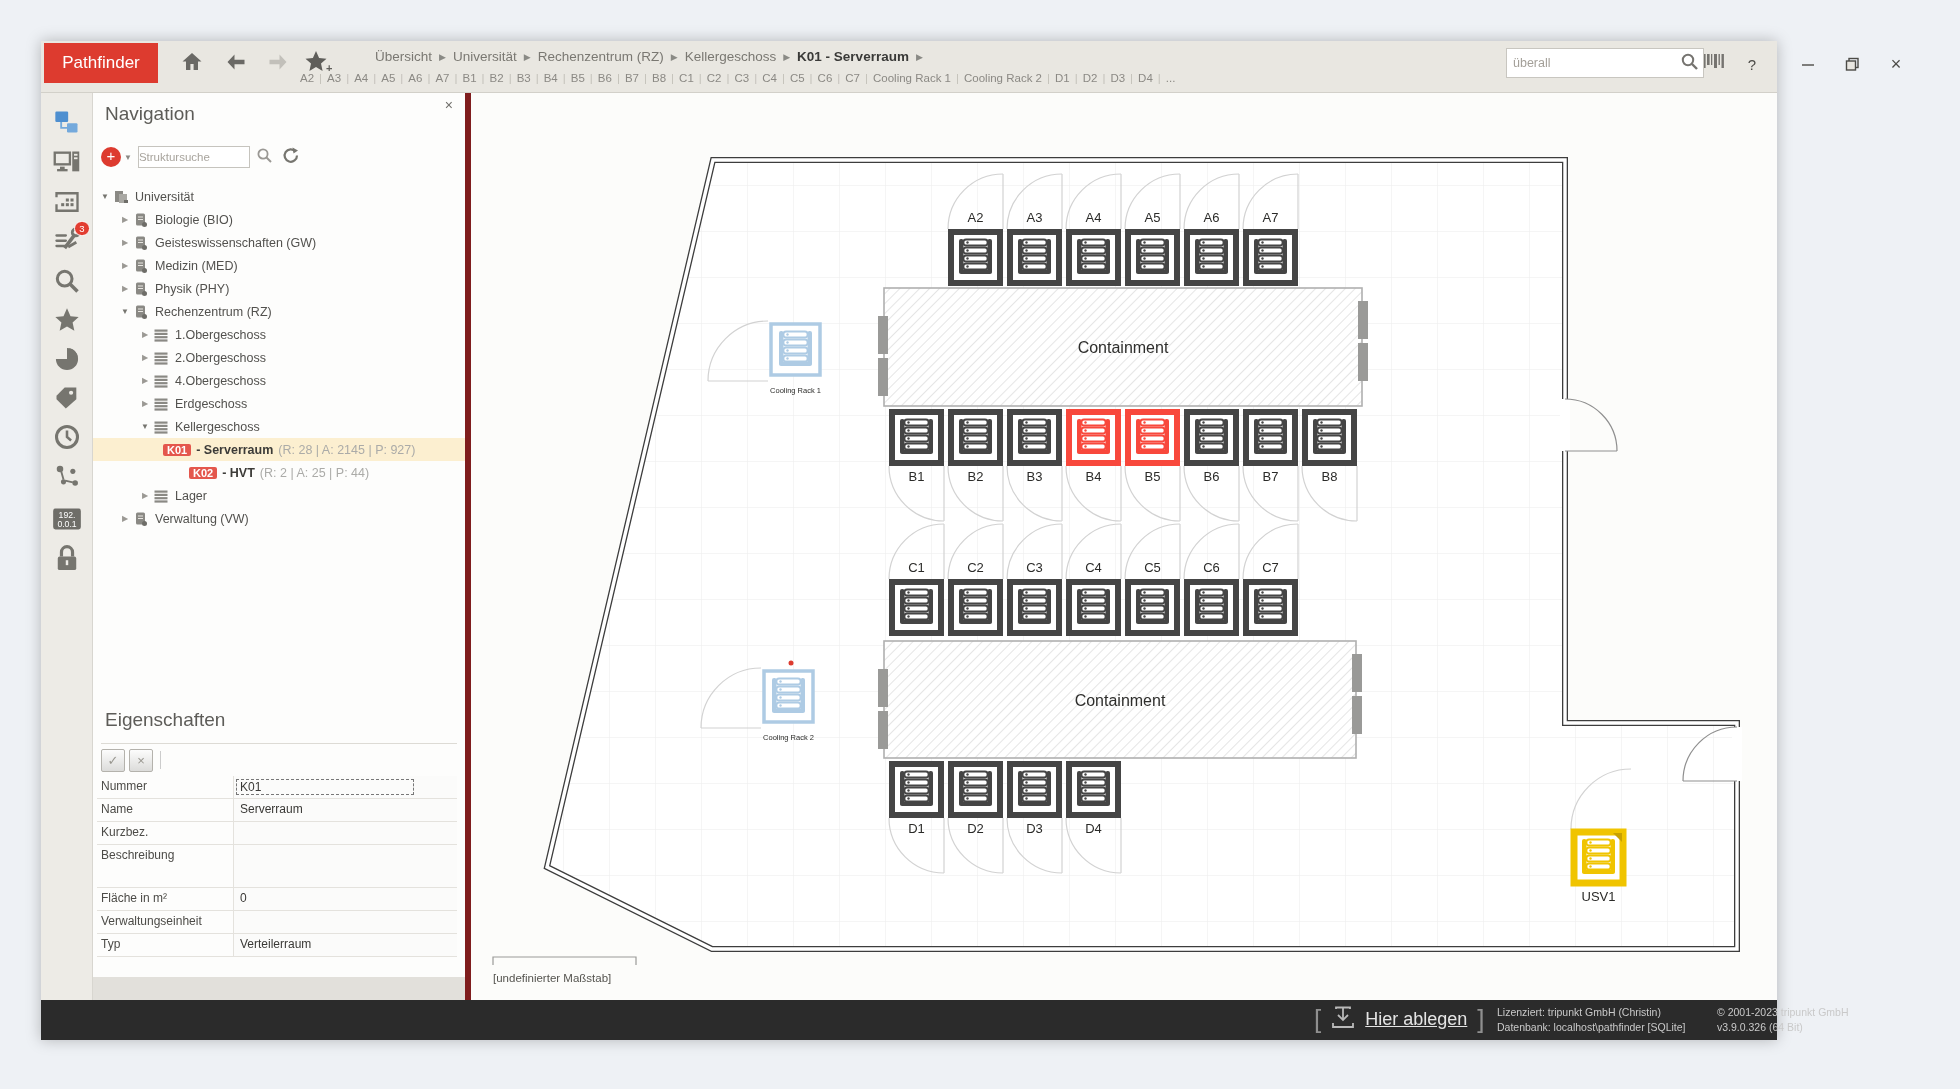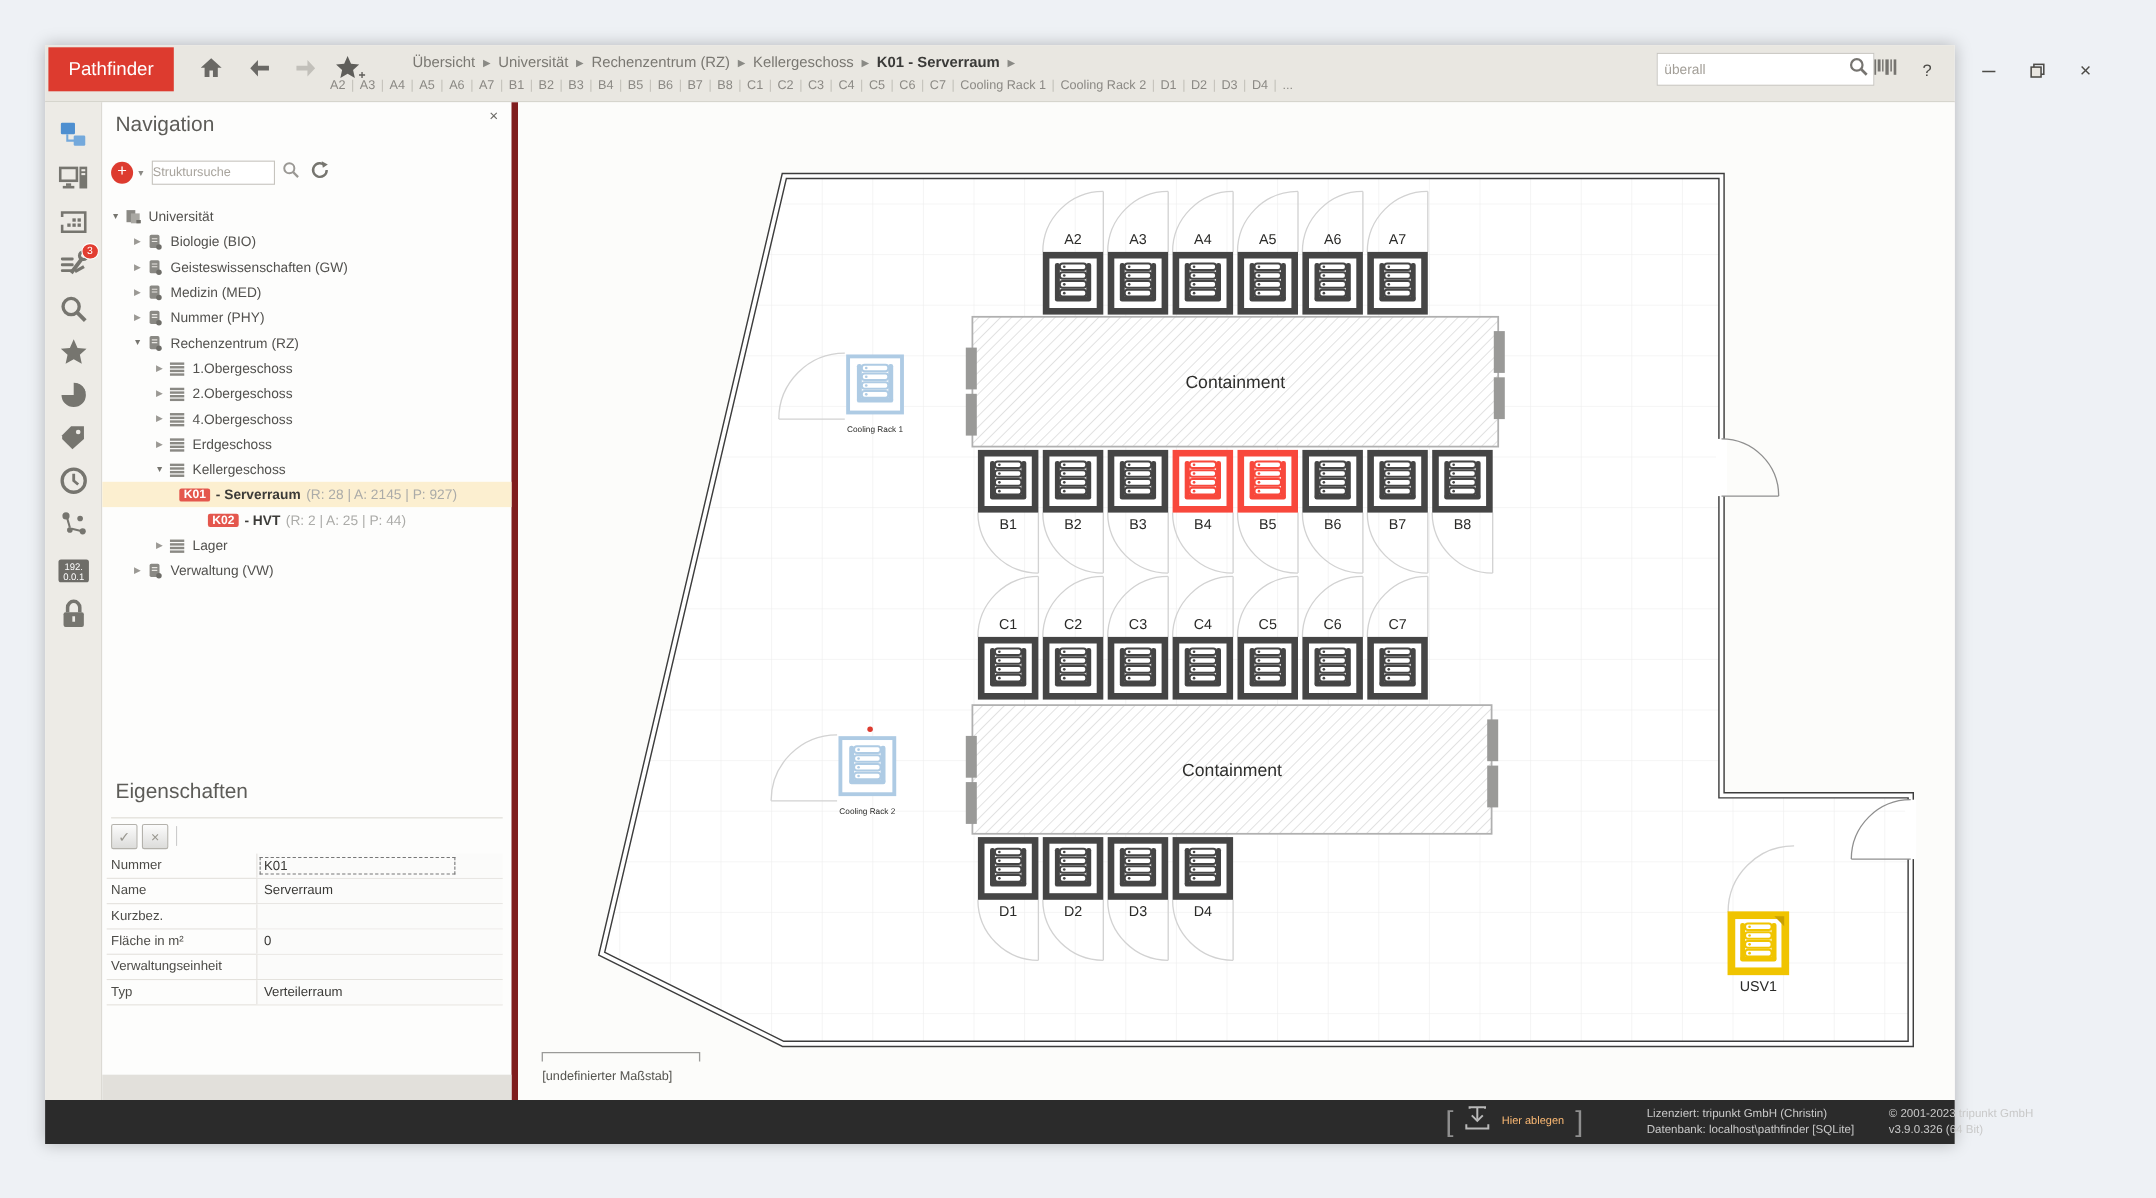--- a/index.html
+++ b/index.html
@@ -55,21 +55,21 @@
   
   #canvas{flex:1;height:100%;position:relative;background:#fcfcfa;overflow:hidden;}
   #floorplan{position:absolute;left:0;top:0;}
   #zoomctl{position:absolute;left:1388px;top:740px;width:36px;display:flex;flex-direction:column;gap:7px;}
   .zbtn{width:34px;height:32px;display:flex;align-items:center;justify-content:center;cursor:pointer;}
   
   #statusbar{position:absolute;left:0;top:959px;width:100%;height:40px;background:#2b2b2b;color:#cfcfcf;}
   #dropzone{position:absolute;left:1273px;top:4px;display:flex;align-items:center;cursor:pointer;}
   #dropzone .brk{font-size:26px;color:#8f8f8f;font-weight:100;}
   #dropzone .dz-icon{margin:0 8px;}
-  #dropzone .dz-label{font-size:10px;color:#fdba74;margin-right:10px;}
+  #dropzone .dz-label{font-size:18px;color:#e5e5e5;margin-right:10px;text-decoration:underline;}
   .sb-col{position:absolute;top:5px;font-size:10.5px;line-height:15px;color:#c9c9c9;white-space:nowrap;}
   #sb-license{left:1456px;}
   #sb-version{left:1676px;}
 </style>
 </head>
 <body>
 
 <div id="window">
 
   <div id="titlebar">
@@ -305,21 +305,21 @@
             <span class="ticon">
               <svg width="16" height="16" viewBox="0 0 16 16">
                 <rect x="3" y="1.5" width="9" height="12" rx="1.5" fill="#8a8984"></rect>
                 <g stroke="#e8e6e1" stroke-width="1">
                   <line x1="5" y1="5" x2="10" y2="5"></line>
                   <line x1="5" y1="7.5" x2="10" y2="7.5"></line>
                 </g>
                 <circle cx="11.5" cy="12.5" r="2.5" fill="#6e6d68"></circle>
               </svg>
             </span>
-            <span class="tlabel ">Nummer (PHY)</span>
+            <span class="tlabel ">Physik (PHY)</span>
           </div>
           <div class="trow" style="padding-left:26px">
             <span class="tarrow exp">▼</span>
             <span class="ticon">
               <svg width="16" height="16" viewBox="0 0 16 16">
                 <rect x="3" y="1.5" width="9" height="12" rx="1.5" fill="#8a8984"></rect>
                 <g stroke="#e8e6e1" stroke-width="1">
                   <line x1="5" y1="5" x2="10" y2="5"></line>
                   <line x1="5" y1="7.5" x2="10" y2="7.5"></line>
                 </g>
@@ -448,20 +448,24 @@
           <div class="prow">
             <div class="plabel">Nummer</div>
             <div class="pvalue"><span class="focus-cell">K01</span></div>
           </div>
           <div class="prow">
             <div class="plabel">Name</div>
             <div class="pvalue"><span>Serverraum</span></div>
           </div>
           <div class="prow">
             <div class="plabel">Kurzbez.</div>
+            <div class="pvalue"><span></span></div>
+          </div>
+          <div class="prow tall">
+            <div class="plabel">Beschreibung</div>
             <div class="pvalue"><span></span></div>
           </div>
           <div class="prow">
             <div class="plabel">Fläche in m²</div>
             <div class="pvalue"><span>0</span></div>
           </div>
           <div class="prow">
             <div class="plabel">Verwaltungseinheit</div>
             <div class="pvalue"><span></span></div>
           </div>

